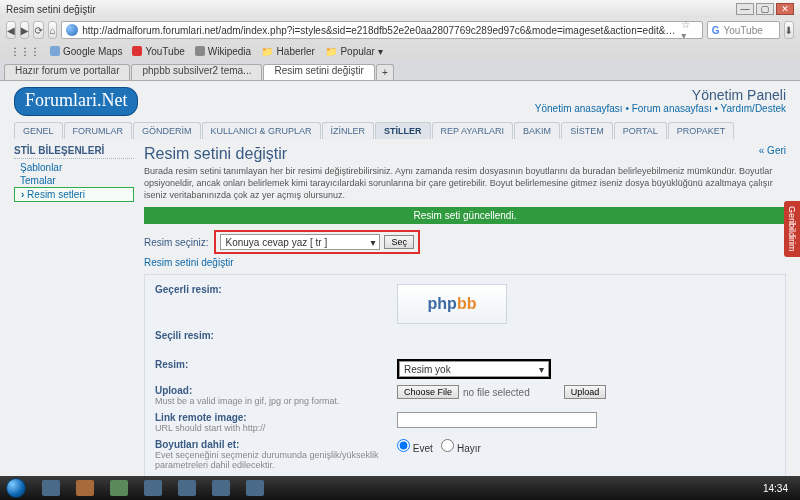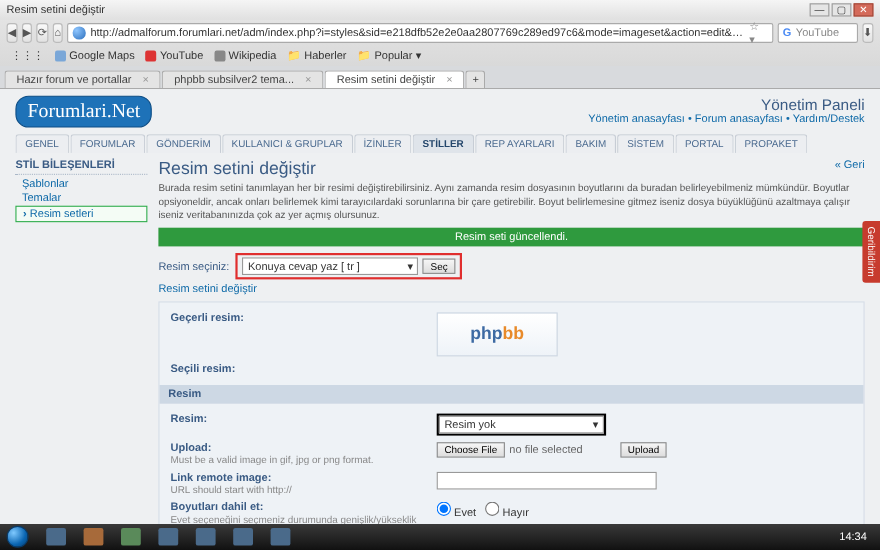--- a/index.html
+++ b/index.html
@@ -15,21 +15,21 @@
 .navbtn { width: 20px; height: 18px; border: 1px solid #bbb; border-radius: 3px; background: linear-gradient(#fafafa,#e2e2e2); display: flex; align-items: center; justify-content: center; font-size: 10px; color: #555; }
 .urlbar { flex: 1; display: flex; align-items: center; height: 18px; border: 1px solid #aaa; border-radius: 2px; background: #fff; padding: 0 4px; font-size: 10px; color: #333; gap: 4px; }
 .urlbar .globe { width: 12px; height: 12px; border-radius: 50%; background: radial-gradient(circle at 30% 30%, #8fc6ff, #2a6ebc); }
 .searchbox { width: 160px; height: 18px; border: 1px solid #aaa; border-radius: 2px; background: #fff; padding: 0 4px; font-size: 10px; color: #888; display: flex; align-items: center; gap: 4px; }
 
 .bookbar { display: flex; align-items: center; gap: 10px; height: 18px; padding: 0 10px; font-size: 10px; color: #333; }
 .bookitem { display: flex; align-items: center; gap: 3px; }
 .favicon { width: 10px; height: 10px; background: #7aa7d8; border-radius: 2px; }
 
 .tabstrip { display: flex; align-items: flex-end; height: 20px; padding-left: 4px; gap: 1px; background: #d8dadd; }
-.tab { height: 16px; padding: 0 10px; display: flex; align-items: center; gap: 4px; font-size: 10px; border: 1px solid #aaa; border-bottom: none; border-radius: 3px 3px 0 0; background: #e4e4e4; color: #444; }
+.tab { height: 16px; padding: 0 10px; display: flex; align-items: center; gap: 4px; font-size: 10px; border: 1px solid #aaa; border-bottom: none; border-radius: 3px 3px 0 0; background: #e4e4e4; color: #444; flex-direction: column; }
 .tab.active { background: #fff; }
 .tab .x { color: #999; margin-left: 6px; }
 
 .page { background: #eef0f2; height: 420px; overflow: hidden; position: relative; }
 .feedback { position: absolute; right: 0; top: 120px; width: 16px; height: 56px; background: #c73b2e; color: #fff; font-size: 9px; writing-mode: vertical-rl; display: flex; align-items: center; justify-content: center; border-radius: 3px 0 0 3px; }
 
 .header { display: flex; justify-content: space-between; align-items: flex-start; padding: 6px 14px 2px; }
 .logo { font-family: "Comic Sans MS", cursive; font-size: 18px; color: #fff; background: #1e72b8; padding: 2px 10px 4px; border-radius: 12px; border: 1px solid #0d4d85; display: inline-block; }
 .panel-title { text-align: right; color: #3a5b84; font-size: 14px; }
 .panel-links { font-size: 10px; color: #0f6aa8; }
@@ -203,21 +203,20 @@
               <div class="flabel" style="font-weight:bold">Geçerli resim:</div>
             <div class="fval">
                 <div class="phpbb-logo">php<span style="color:#e88a2a">bb</span></div>
               </div>
             </div>
           <div class="frow">
               <div class="flabel" style="font-weight:bold">Seçili resim:</div>
               <div class="fval"></div>
             </div>
         </div>
-        <div class="section-h">Resim</div>
         <div class="section-b">
           <div class="frow">
             <div class="flabel"><b>Resim:</b></div>
             <div class="fval"><span class="hl-black"><span class="sel" style="width:150px">
                     <span>Resim yok</span>
                     <span>▾</span>
                   </span></span></div>
           </div>
           <div class="frow">
             <div class="flabel"><b>Upload:</b><span class="sub">Must be a valid image in gif, jpg or png format.</span></div>

